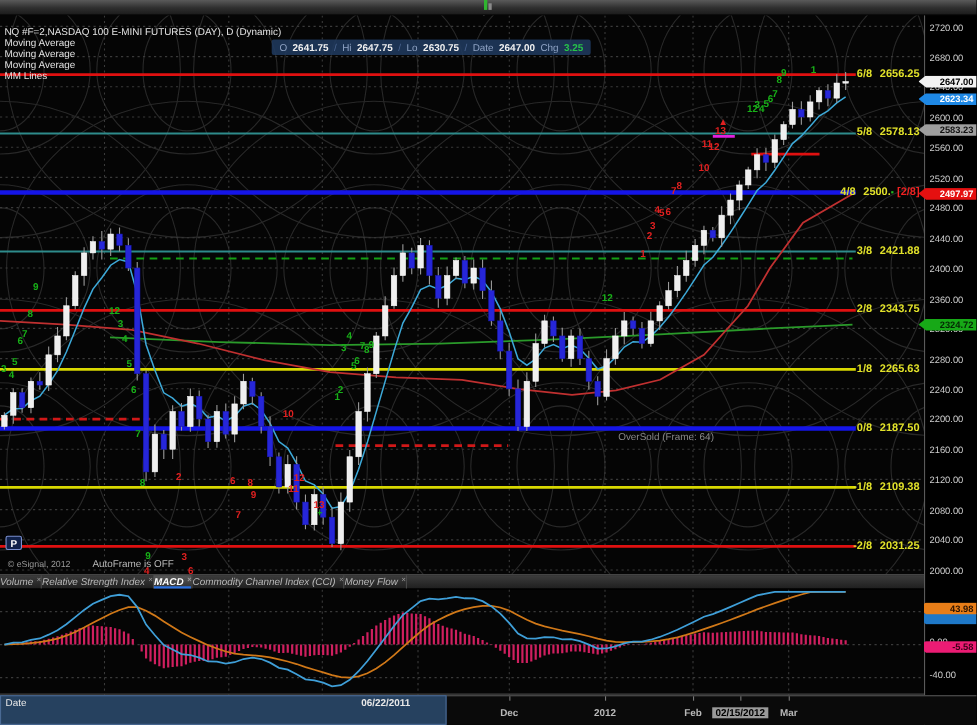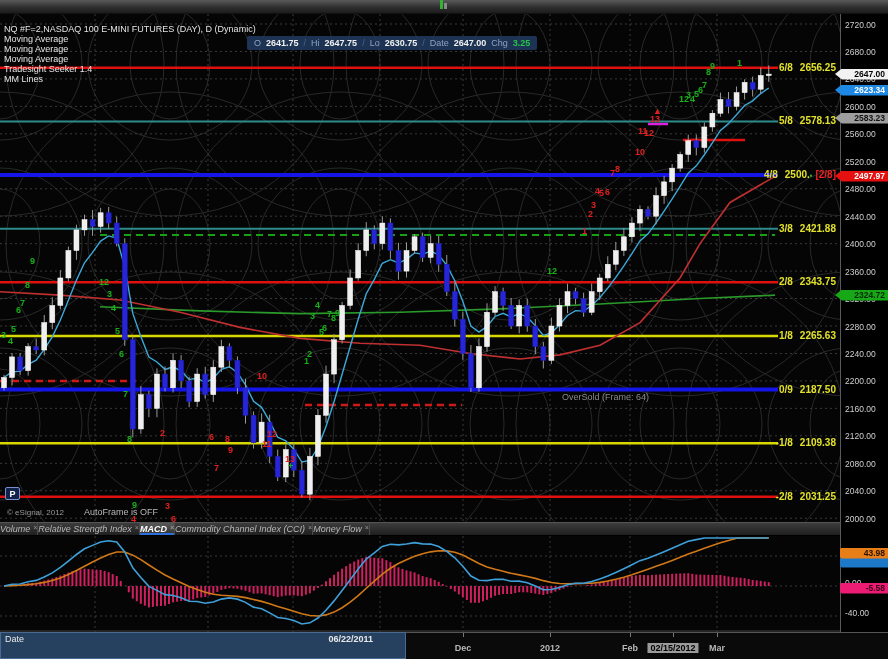--- a/index.html
+++ b/index.html
@@ -473,21 +473,20 @@
         <text x="650" y="108" fill="#e02020">13</text>
         <text x="653" y="100" fill="#e02020">▲</text>
       </g>
     </svg>
 
 <div class="legend">
   <div>NQ #F=2,NASDAQ 100 E-MINI FUTURES (DAY), D (Dynamic)</div>
   <div>Moving Average</div>
   <div>Moving Average</div>
   <div>Moving Average</div>
-  <div>Tradesight Seeker 1.4</div>
   <div>MM Lines</div>
 </div>
 
 <div class="quote-pill">
   <span class="lab">O</span>
   <span class="val">2641.75</span>
       <span class="slash">/</span>
   <span class="lab">Hi</span>
   <span class="val">2647.75</span>
       <span class="slash">/</span>
@@ -500,21 +499,21 @@
   <span class="chg">3.25</span>
 </div>
 
 <div id="mm-labels">
       <div class="mm-row" style="left: 716px; top: 61.758px;"><span class="lvl">6/8</span><span class="vtx">2656.25</span></div>
       <div class="mm-row" style="left: 716px; top: 115.38px;"><span class="lvl">5/8</span><span class="vtx">2578.13</span></div>
       <div class="mm-row" style="left: 716px; top: 169.008px;"><span class="lvl">4/8</span><span class="vtx">2500.</span><span class="mm-extra-g">▪</span><span class="mm-extra-r"> [2/8]</span></div>
       <div class="mm-row" style="left: 716px; top: 222.63px;"><span class="lvl">3/8</span><span class="vtx">2421.88</span></div>
       <div class="mm-row" style="left: 716px; top: 276.258px;"><span class="lvl">2/8</span><span class="vtx">2343.75</span></div>
       <div class="mm-row" style="left: 716px; top: 329.88px;"><span class="lvl">1/8</span><span class="vtx">2265.63</span></div>
-      <div class="mm-row" style="left: 716px; top: 383.508px;"><span class="lvl">0/9</span><span class="vtx">2187.50</span></div>
+      <div class="mm-row" style="left: 716px; top: 383.508px;"><span class="lvl">0/8</span><span class="vtx">2187.50</span></div>
       <div class="mm-row" style="left: 716px; top: 437.13px;"><span class="lvl">-1/8</span><span class="vtx">2109.38</span></div>
       <div class="mm-row" style="left: 716px; top: 490.758px;"><span class="lvl">-2/8</span><span class="vtx">2031.25</span></div>
     </div>
 
 <div class="overlay-text" style="left:562px; top:392px; color:#8a8a8a;">OverSold (Frame: 64)</div>
 <div class="p-badge">P</div>
 <div class="overlay-text" style="left:7px; top:508px; font-size:8px;">© eSignal, 2012</div>
 <div class="overlay-text" style="left:84px; top:507px; color:#b8b8b8;">AutoFrame is OFF</div>
 
 <div class="price-axis" id="price-axis">

